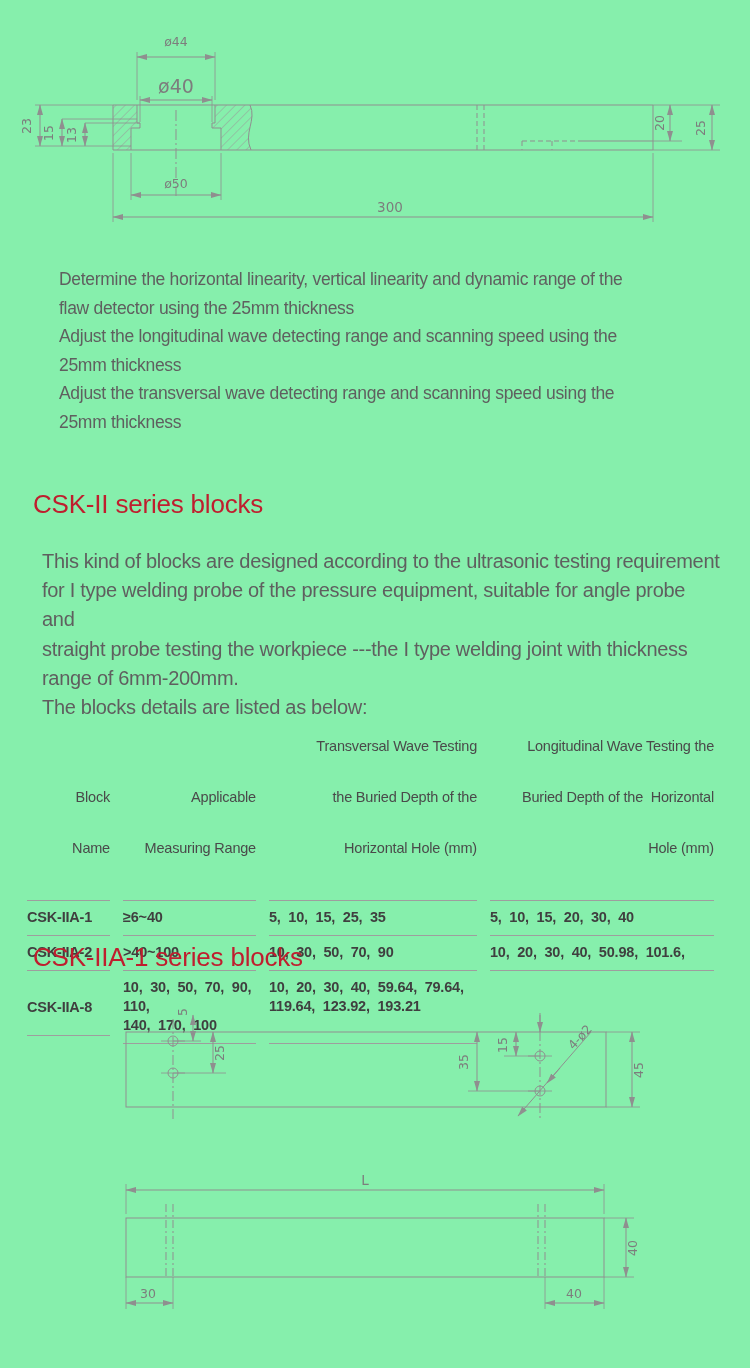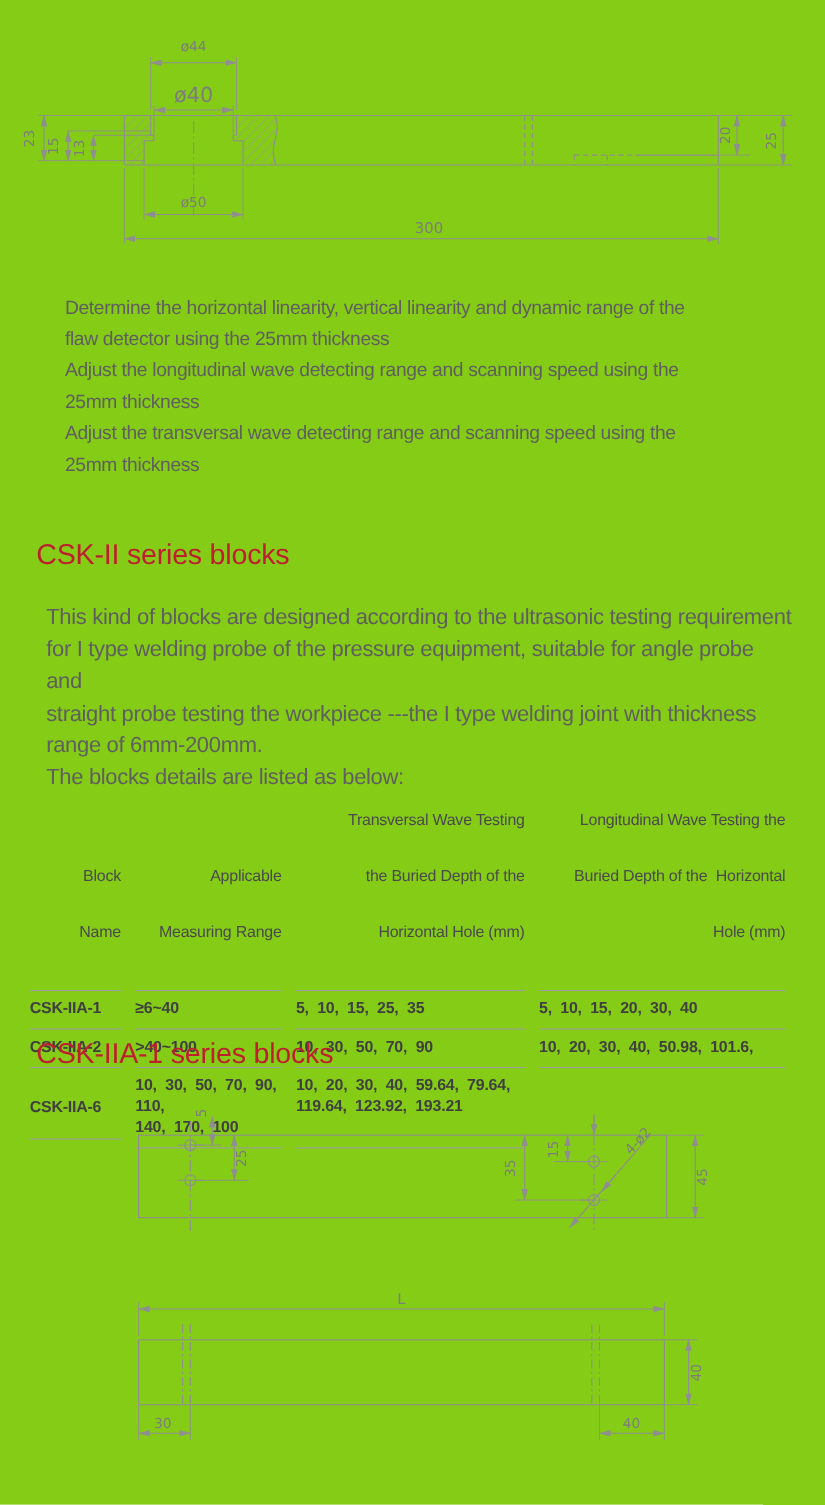--- a/index.html
+++ b/index.html
@@ -1,16 +1,16 @@
 <!DOCTYPE html>
 <html><head>
 <meta charset="utf-8">
 <style>
   html,body{margin:0;padding:0;background:#ffffff;}
-  #page{position:relative;width:750px;height:1368px;background:#84cc16;overflow:hidden;
+  #page{position:relative;width:750px;height:1368px;background:#86efac;overflow:hidden;
         font-family:"Liberation Sans","DejaVu Sans",sans-serif;}
   svg{position:absolute;left:0;}
   svg text{font-family:"DejaVu Sans","Liberation Sans",sans-serif;fill:#7d7d7d;}
 
   .intro{position:absolute;left:59px;top:265px;width:660px;
          font-size:17.5px;line-height:28.6px;letter-spacing:-0.3px;color:#5f5f5f;}
   .sec-title{position:absolute;left:33px;font-size:26px;letter-spacing:-0.2px;
              color:#bf1e2e;line-height:26px;}
   #sec1-title{top:491px;}
   #sec2-title{top:944px;}
@@ -140,21 +140,21 @@
     </div>
 
     <div class="tr data">
       <div class="cell">CSK-IIA-2</div>
       <div class="cell">&gt;40~100</div>
       <div class="cell">10,  30,  50,  70,  90</div>
       <div class="cell">10,  20,  30,  40,  50.98,  101.6,</div>
     </div>
 
     <div class="tr data row3">
-      <div class="cell vcenter">CSK-IIA-6</div>
+      <div class="cell vcenter">CSK-IIA-8</div>
       <div class="cell">10,  30,  50,  70,  90,  110,
 140,  170,  100</div>
       <div class="cell">10,  20,  30,  40,  59.64,  79.64,
 119.64,  123.92,  193.21</div>
     </div>
   </div>
 
   <div id="sec2-title" class="sec-title">CSK-IIA-1 series blocks</div>
 
   <svg style="top:985px;width:750px;height:145px;" viewBox="0 0 750 145">

